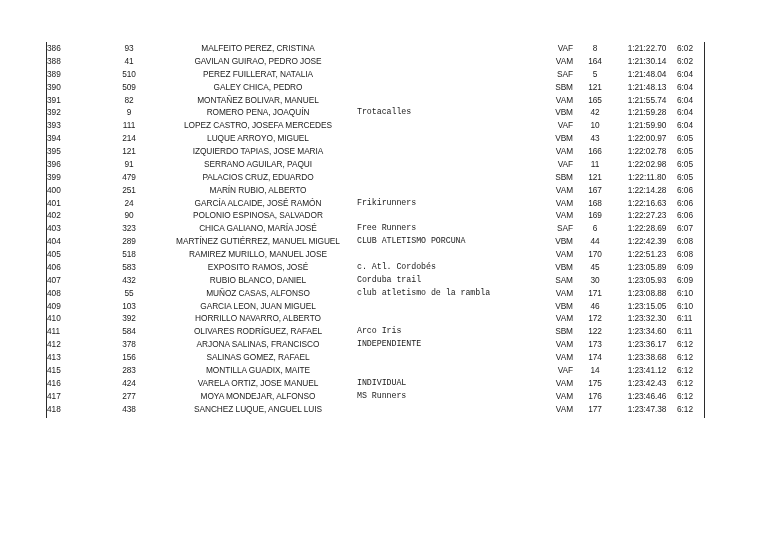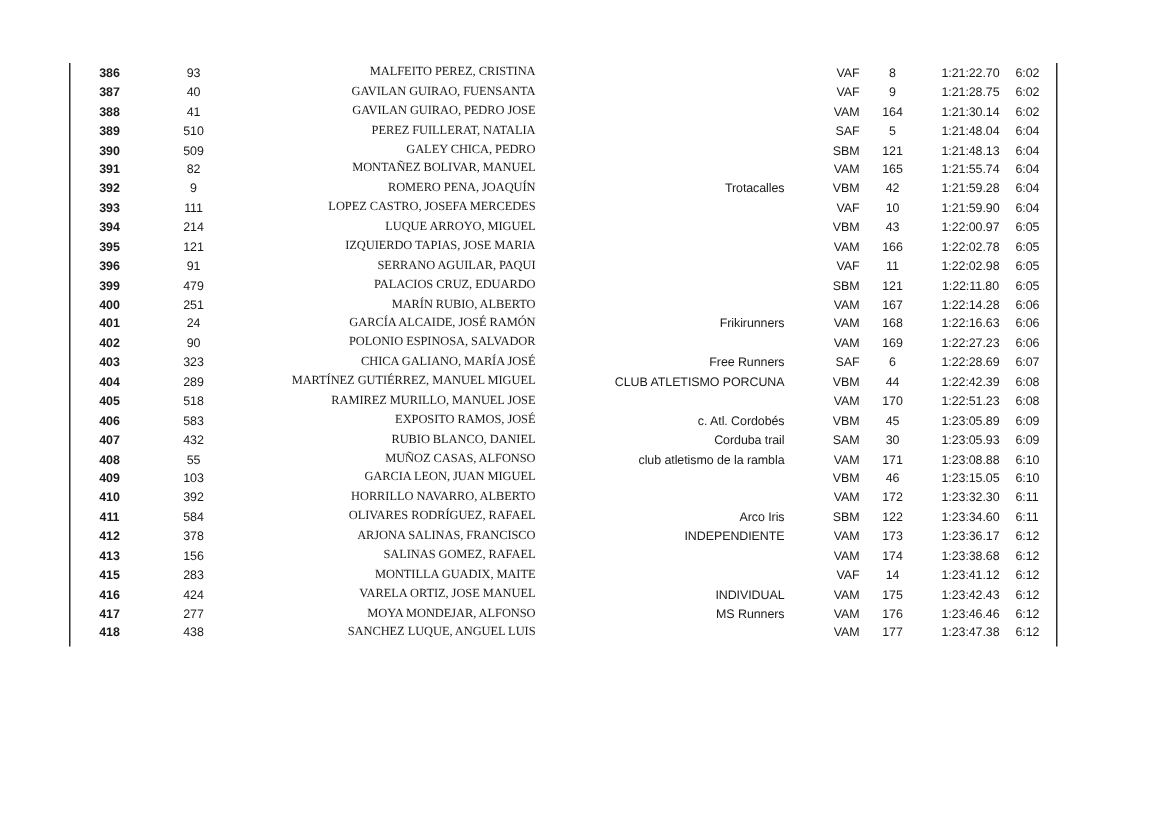--- a/index.html
+++ b/index.html
@@ -56,24 +56,24 @@
   
   col.c-pos   { width: 52px;  }
   col.c-bib   { width: 60px;  }
   col.c-name  { width: 198px; }
   col.c-club  { width: 166px; }
   col.c-cat   { width: 50px;  }
   col.c-catpos{ width: 44px;  }
   col.c-time  { width: 60px;  }
   col.c-pace  { width: 37px;  }
 
-  td.pos    { text-align: center; padding-left: 4px; font-weight: bold; }
+  td.pos    { text-align: left; padding-left: 4px; }
   td.bib    { text-align: center; }
-  td.name   { text-align: right;   padding-left: 12px; font-family: Liberation Serif, serif; }
-  td.club   { text-align: right;   padding-left: 2px; }
+  td.name   { text-align: center;   padding-left: 12px; }
+  td.club   { text-align: left;   padding-left: 2px; font-family: Liberation Mono, monospace; }
   td.cat    { text-align: right; }
   td.catpos { text-align: center; }
   td.time   { text-align: center; }
   td.pace   { }
 
   
   #tail-spacer { height: 3px; }
 </style>
 </head>
 <body>
@@ -97,30 +97,20 @@
             <td class="pos">386</td>
             <td class="bib">93</td>
             <td class="name">MALFEITO PEREZ, CRISTINA</td>
             <td class="club"></td>
             <td class="cat">VAF</td>
             <td class="catpos">8</td>
             <td class="time">1:21:22.70</td>
             <td class="pace">6:02</td>
           </tr>
           <tr>
-            <td class="pos">387</td>
-            <td class="bib">40</td>
-            <td class="name">GAVILAN GUIRAO, FUENSANTA</td>
-            <td class="club"></td>
-            <td class="cat">VAF</td>
-            <td class="catpos">9</td>
-            <td class="time">1:21:28.75</td>
-            <td class="pace">6:02</td>
-          </tr>
-          <tr>
             <td class="pos">388</td>
             <td class="bib">41</td>
             <td class="name">GAVILAN GUIRAO, PEDRO JOSE</td>
             <td class="club"></td>
             <td class="cat">VAM</td>
             <td class="catpos">164</td>
             <td class="time">1:21:30.14</td>
             <td class="pace">6:02</td>
           </tr>
           <tr>

